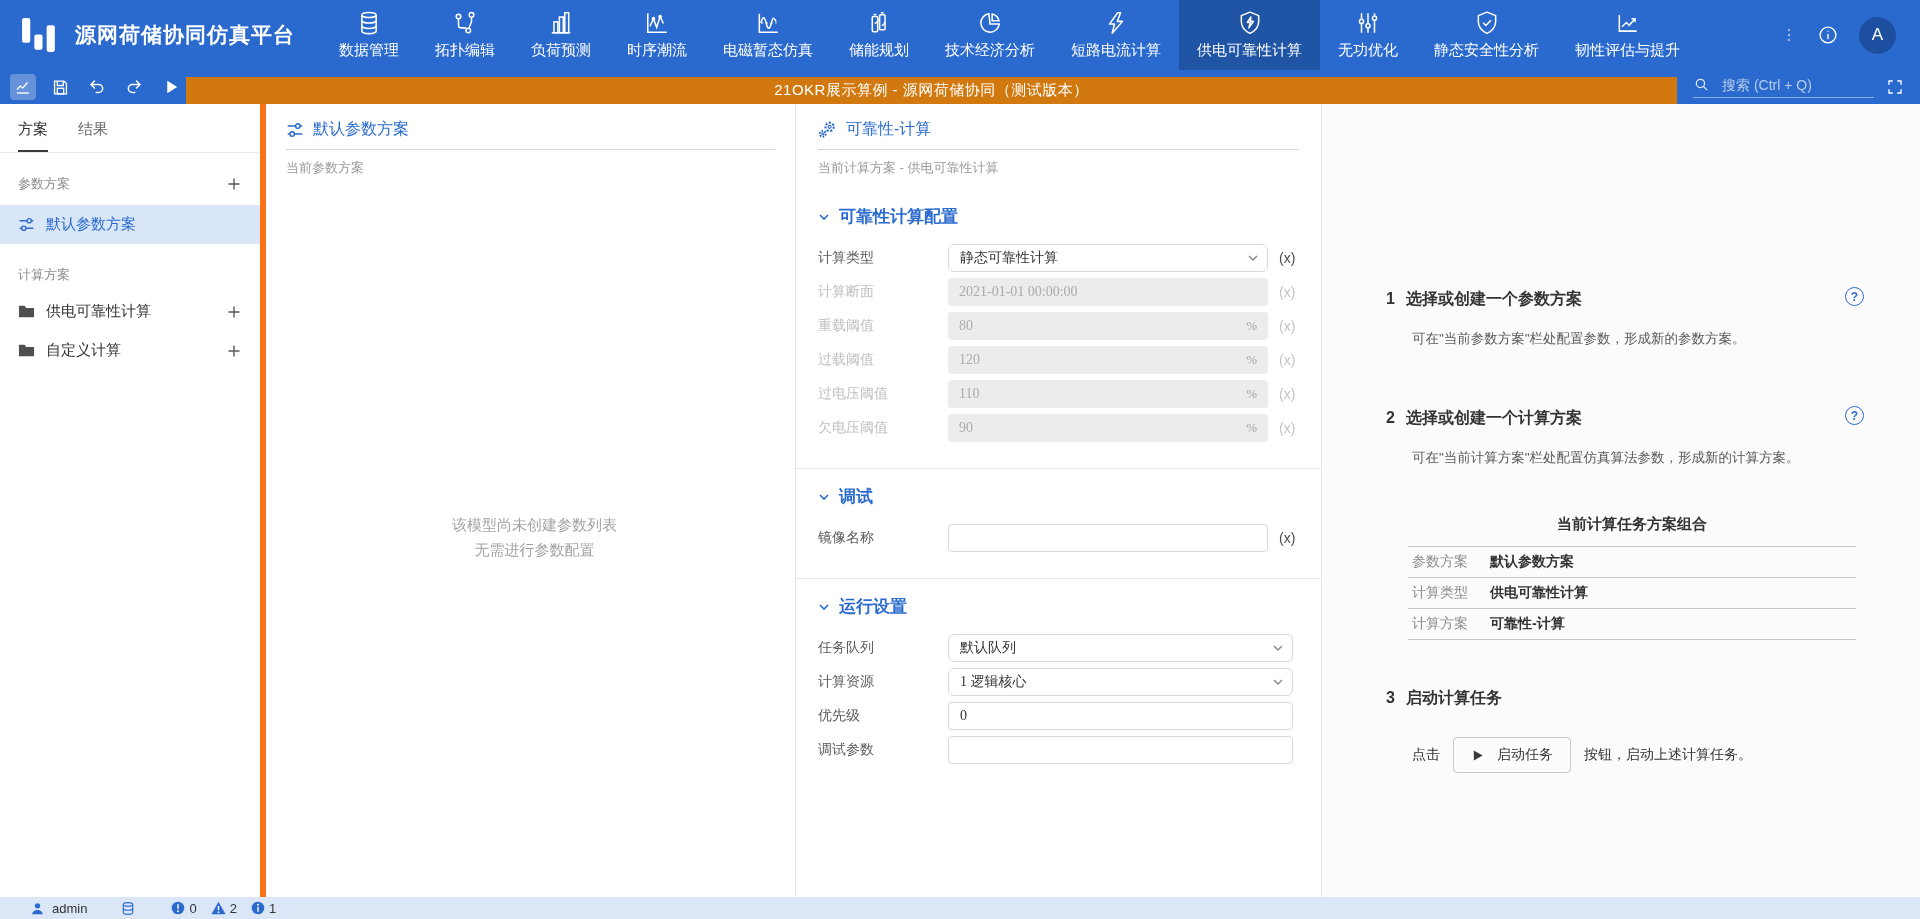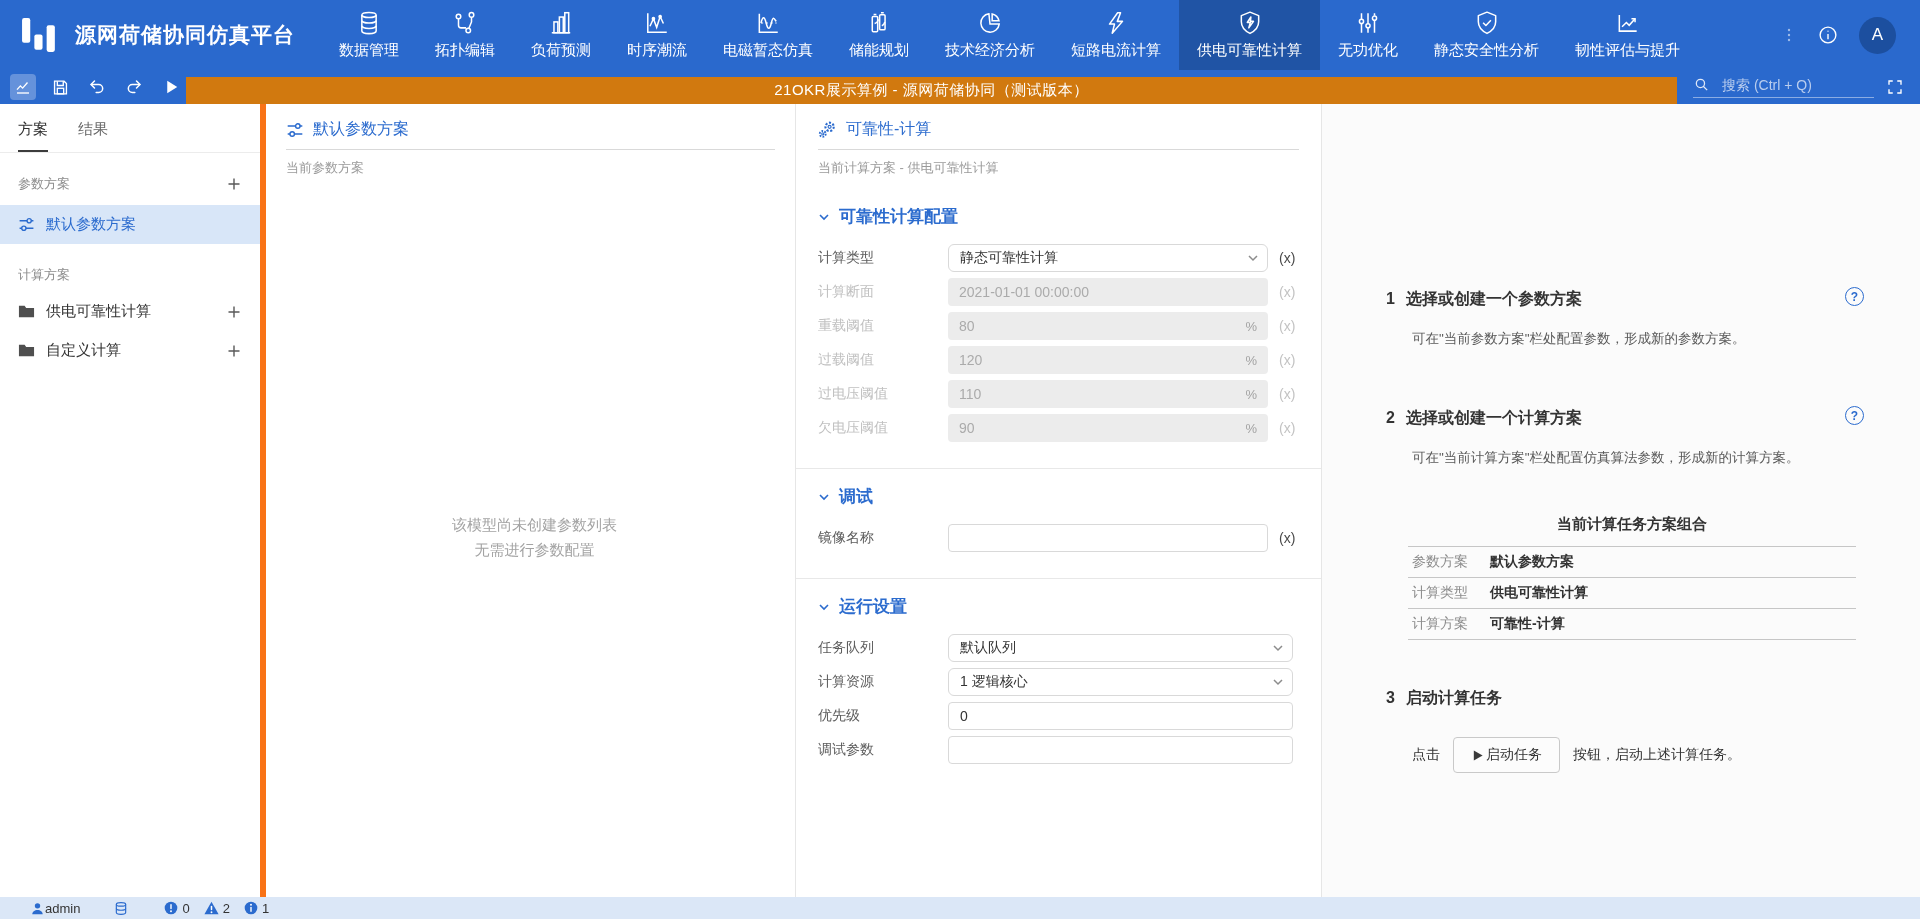--- a/index.html
+++ b/index.html
@@ -50,21 +50,21 @@
 
   .panel-param { width:530px; flex:0 0 auto; position:relative; padding:15px 20px; }
   .empty { position:absolute; top:408px; left:8px; right:0; text-align:center; color:#a3a3a3; font-size:15px; line-height:25px; }
 
   .panel-config { width:526px; flex:0 0 auto; padding:15px 22px; }
   .sect-head { display:flex; align-items:center; gap:9px; color:#2b6bce; font-size:17px; font-weight:bold; margin-top:28px; cursor:pointer; }
   .frow { display:flex; align-items:center; margin-top:6px; height:28px; }
   .frow.first { margin-top:16px; }
   .flabel { width:130px; flex:0 0 auto; font-size:14px; color:#5c5c5c; }
   .flabel.dim { color:#c0c0c0; }
-  .ctrl { width:320px; height:28px; position:relative; display:flex; align-items:center; }
+  .ctrl { width:320px; height:28px; position:relative; display:flex; align-items:center;font-family:Liberation Serif, serif; }
   .ctrl.wide { width:345px; }
   .sel { width:100%; height:100%; border:1px solid #d9d9d9; border-radius:6px; background:#fff; display:flex; align-items:center; padding:0 26px 0 11px; cursor:pointer; }
   .sel .v { font-size:14px; color:#333; }
   .sel .chev { position:absolute; right:9px; }
   .dis { width:100%; height:100%; background:#ececec; border-radius:4px; display:flex; align-items:center; padding:0 11px; color:#ababab; font-size:14px; }
   .dis .unit { margin-left:auto; font-size:13px; color:#a3a3a3; }
   .txt { width:100%; height:100%; border:1px solid #d9d9d9; border-radius:4px; padding:0 11px; font-size:14px; color:#333; outline:none; font-family:inherit; }
   .fx { margin-left:11px; font-size:14px; color:#4a4a4a; }
   .fx.dim { color:#c3c3c3; }
   .hdiv { border-top:1px solid #e8e8e8; margin:26px -22px 0; }
@@ -75,25 +75,25 @@
   .step-desc { margin:20px 0 0 26px; font-size:13.5px; color:#595959; white-space:nowrap; }
   .gap1 { height:60px; } .gap2 { height:48px; }
   .combo { margin:0 8px 0 22px; }
   .combo-title { text-align:center; font-size:15px; font-weight:bold; color:#333; }
   .combo-table { margin-top:12px; }
   .combo-row { display:flex; align-items:center; gap:22px; border-top:1px solid #c6c6c6; padding:6px 4px; }
   .combo-row:last-child { border-bottom:1px solid #c6c6c6; }
   .combo-row .k { font-size:14px; color:#8c8c8c; }
   .combo-row .vv { font-size:14px; font-weight:bold; color:#333; }
   .launch-row { margin:28px 0 0 26px; display:flex; align-items:center; gap:13px; font-size:14px; color:#333; }
-  .launch-btn { display:flex; align-items:center; gap:2px; border:1px solid #c9c9c9; border-radius:4px; background:#fcfcfc; padding:8px 17px; font-size:14px; color:#333; cursor:pointer; }
+  .launch-btn { display:flex; align-items:center; gap:13px; border:1px solid #c9c9c9; border-radius:4px; background:#fcfcfc; padding:8px 17px; font-size:14px; color:#333; cursor:pointer; }
 
   
   .statusbar { height:22px; flex:0 0 auto; background:#dbe7f7; display:flex; align-items:center; gap:10px; padding:0 14px 0 30px; font-size:13px; color:#333; }
-  .sb-user { display:flex; align-items:center; }
+  .sb-user { display:flex; align-items:center; gap:7px; }
   .sb-db { margin-left:24px; display:flex; align-items:center; }
   .sb-group { margin-left:26px; display:flex; align-items:center; gap:14px; }
   .sb-item { display:flex; align-items:center; gap:4px; cursor:pointer; }
 </style>
 </head>
 <body>
 
 <div class="app">
 
   <div class="topnav">

